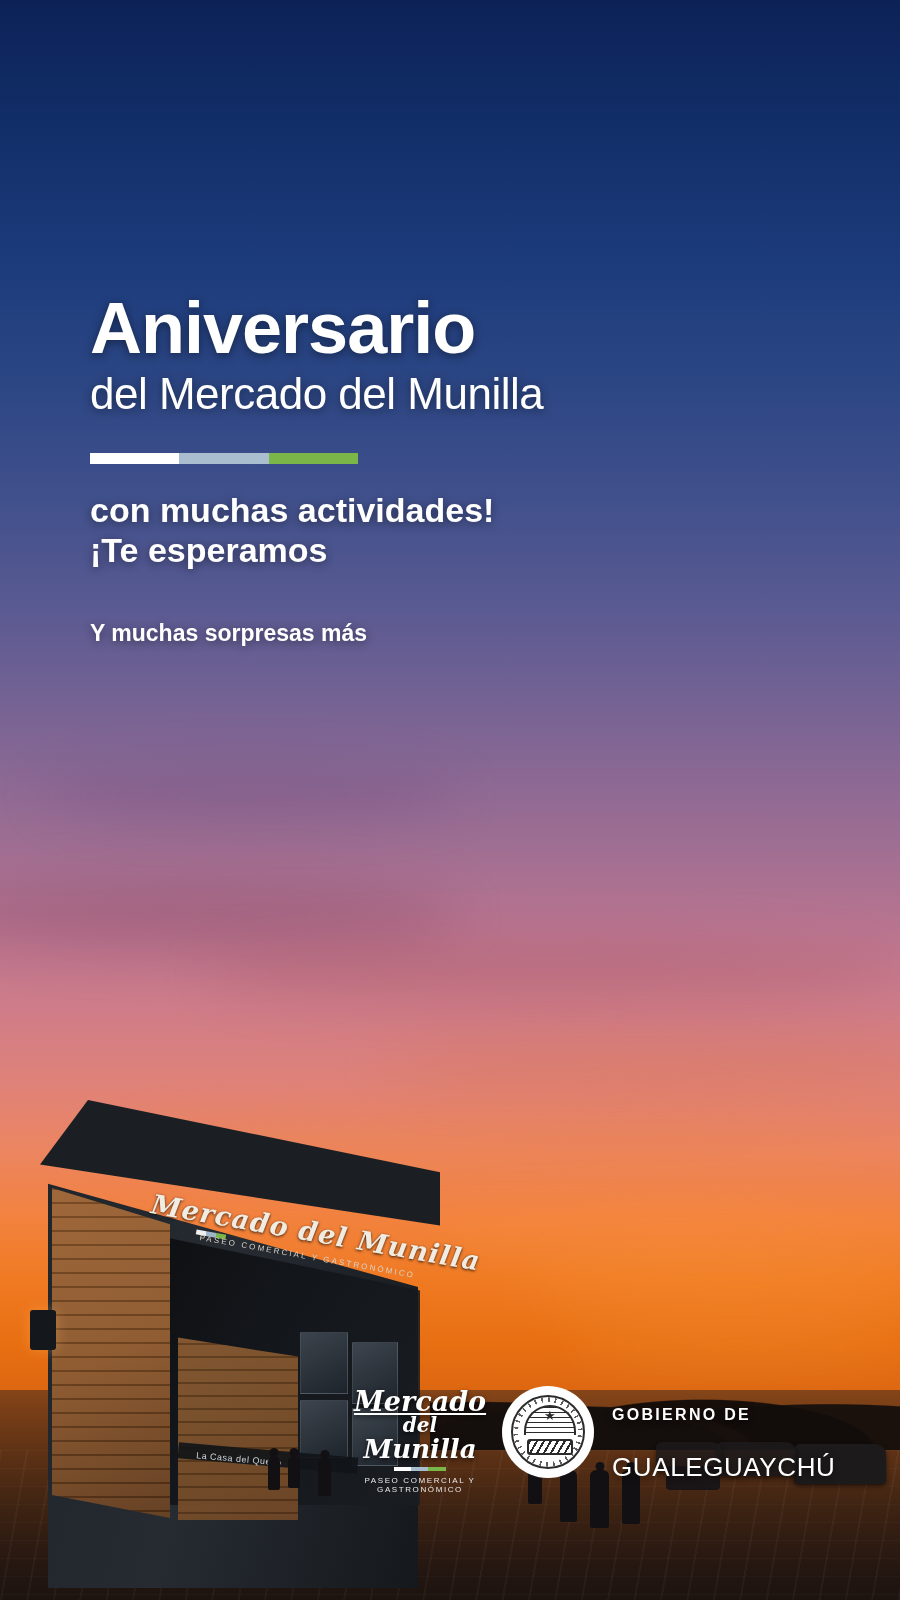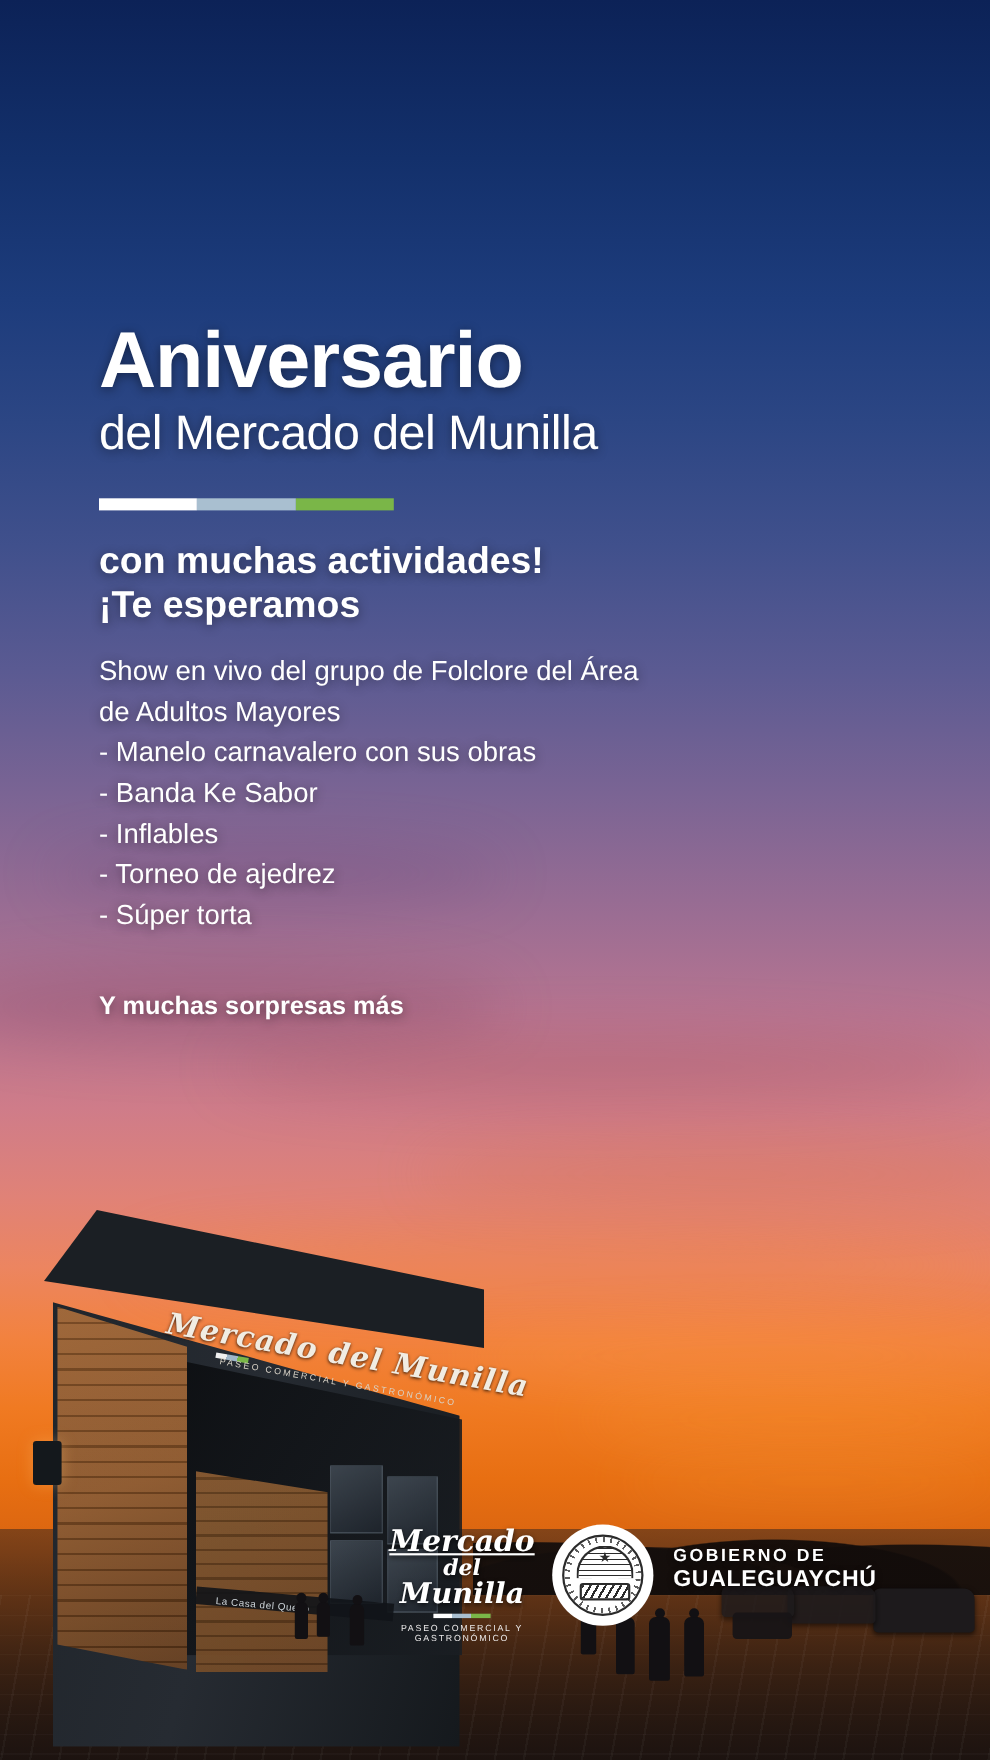--- a/index.html
+++ b/index.html
@@ -470,24 +470,25 @@
     top: 26px;
     color: #ffffff;
     text-shadow: 0 2px 6px rgba(0,0,0,.65);
   }
   .gov-1 {
     font-size: 16px;
     letter-spacing: 2.3px;
     font-weight: bold;
   }
   .gov-2 {
-    font-size: 21px;
+    font-size: 26px;
     letter-spacing: .6px;
-    font-weight: bold;
+    font-weight: normal;
     line-height: 1.12;
+    margin-top: 29px;
   }
 </style>
 </head>
 <body>
 
 <div id="poster">
 
   <div class="sky"></div>
 
   <div class="cloud c7"></div>
@@ -542,29 +543,20 @@
       <span style="background:#a9bfd0"></span>
       <span style="background:#7ab648"></span>
     </div>
 
 
     <div class="invite">
       <div>con muchas actividades!</div>
       <div>¡Te esperamos</div>
     </div>
 
-    <div class="activities">
-      <div>Show en vivo del grupo de Folclore del Área</div>
-      <div>de Adultos Mayores</div>
-      <div>- Manelo carnavalero con sus obras</div>
-      <div>- Banda Ke Sabor</div>
-      <div>- Inflables</div>
-      <div>- Torneo de ajedrez</div>
-      <div>- Súper torta</div>
-    </div>
 
     <div class="surprises">Y muchas sorpresas más</div>
   </div>
 
   <div class="logos">
 
     <div class="logo-mercado">
       <div class="lm-1">Mercado</div>
       <div class="lm-2">del</div>
       <div class="lm-3">Munilla</div>

